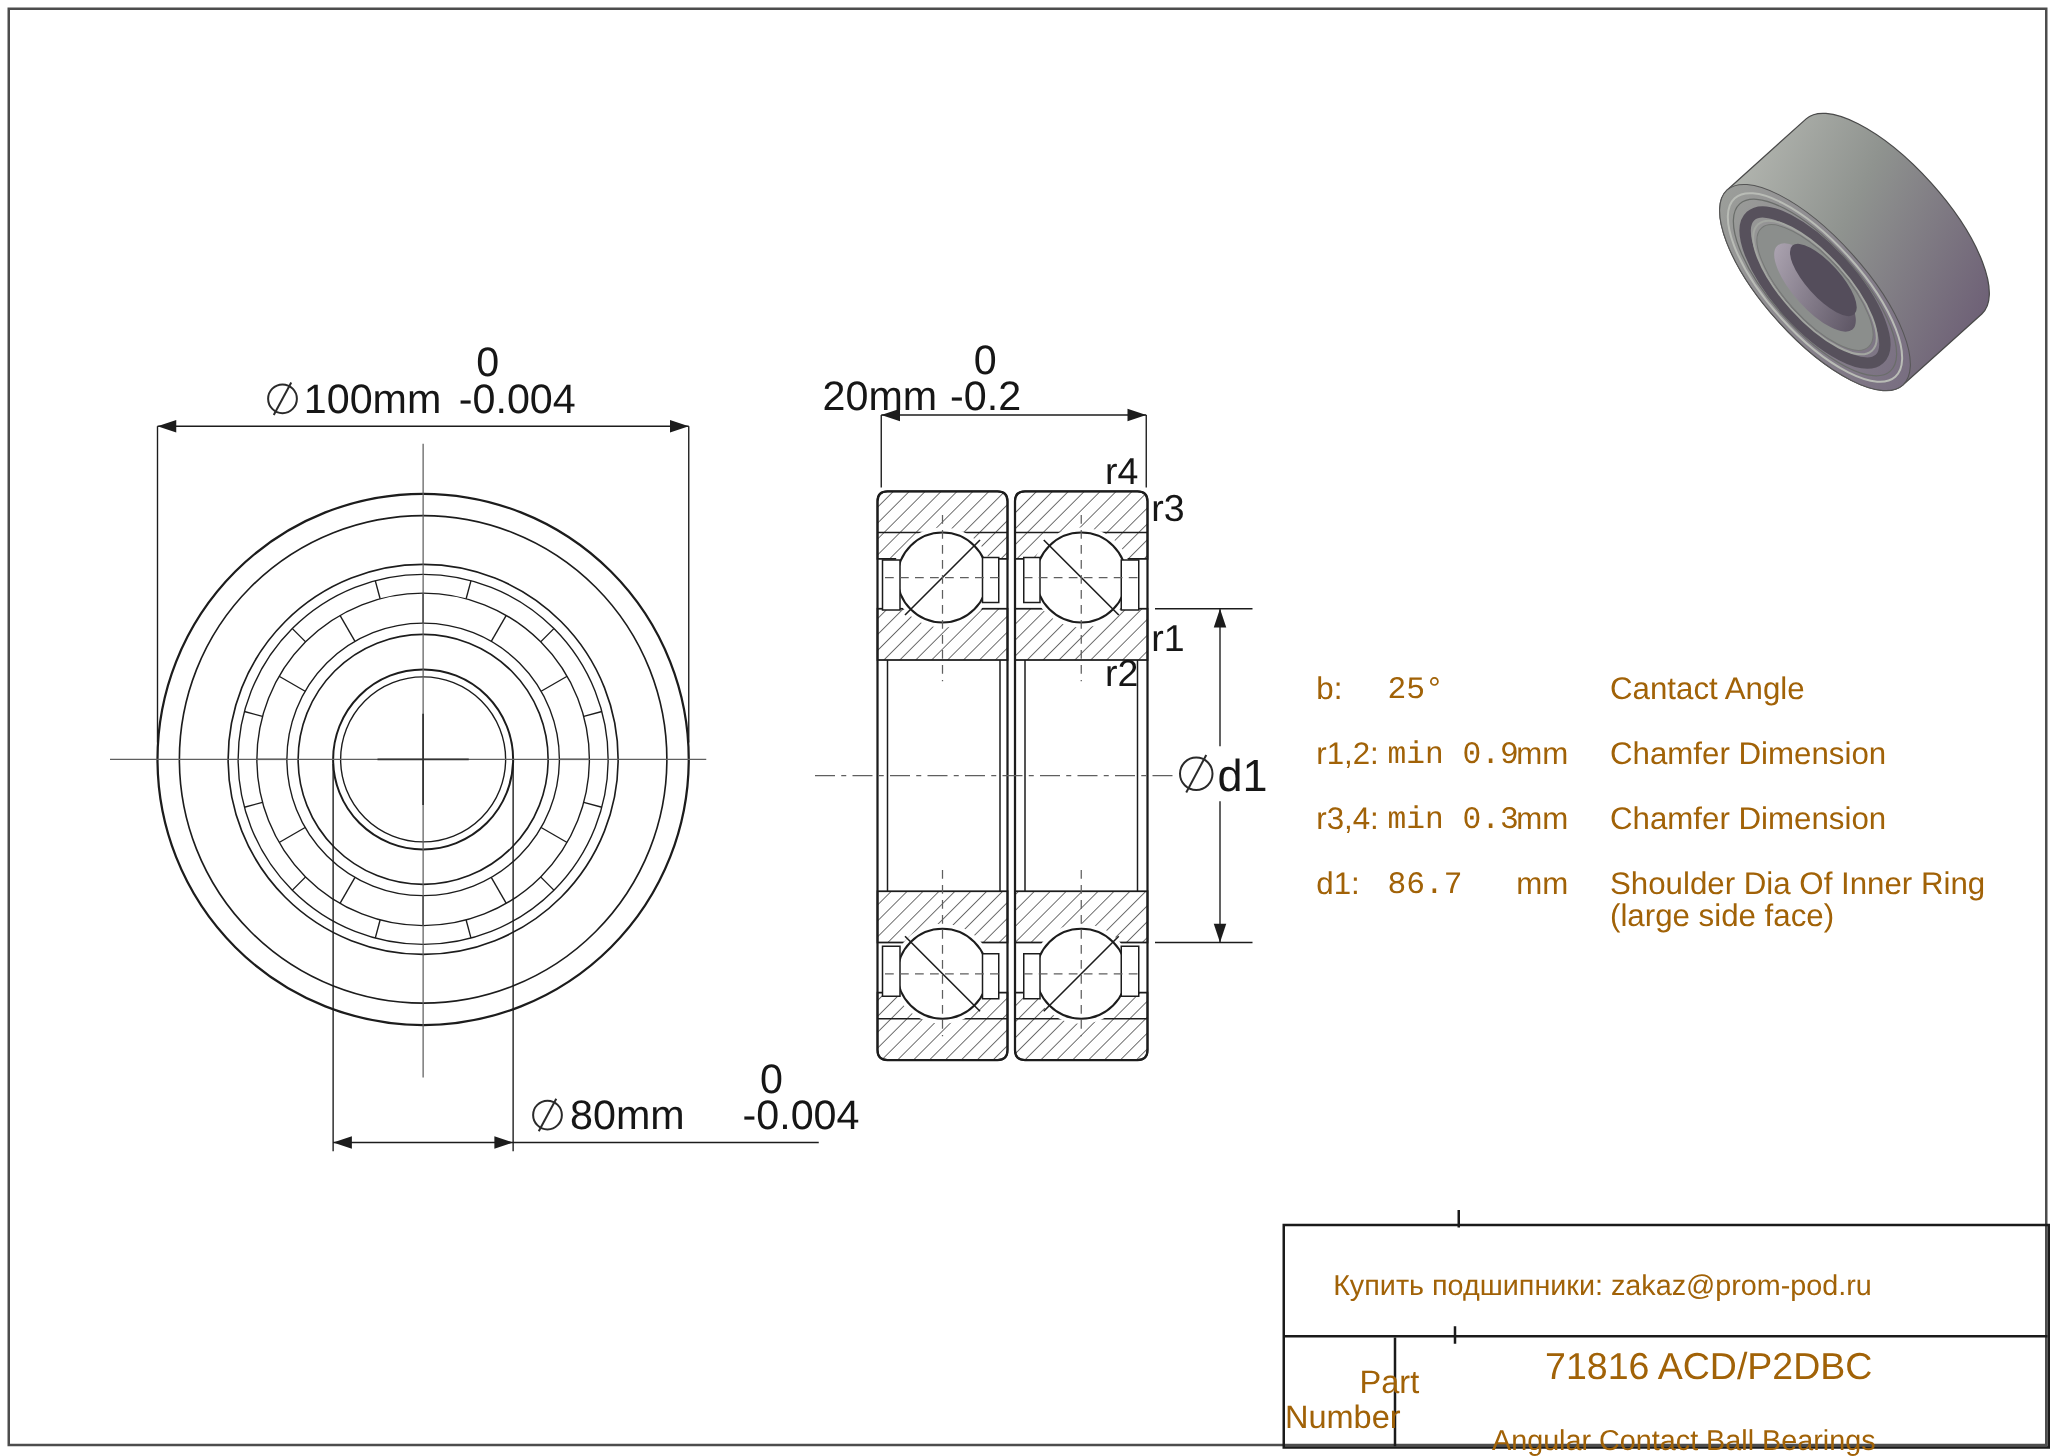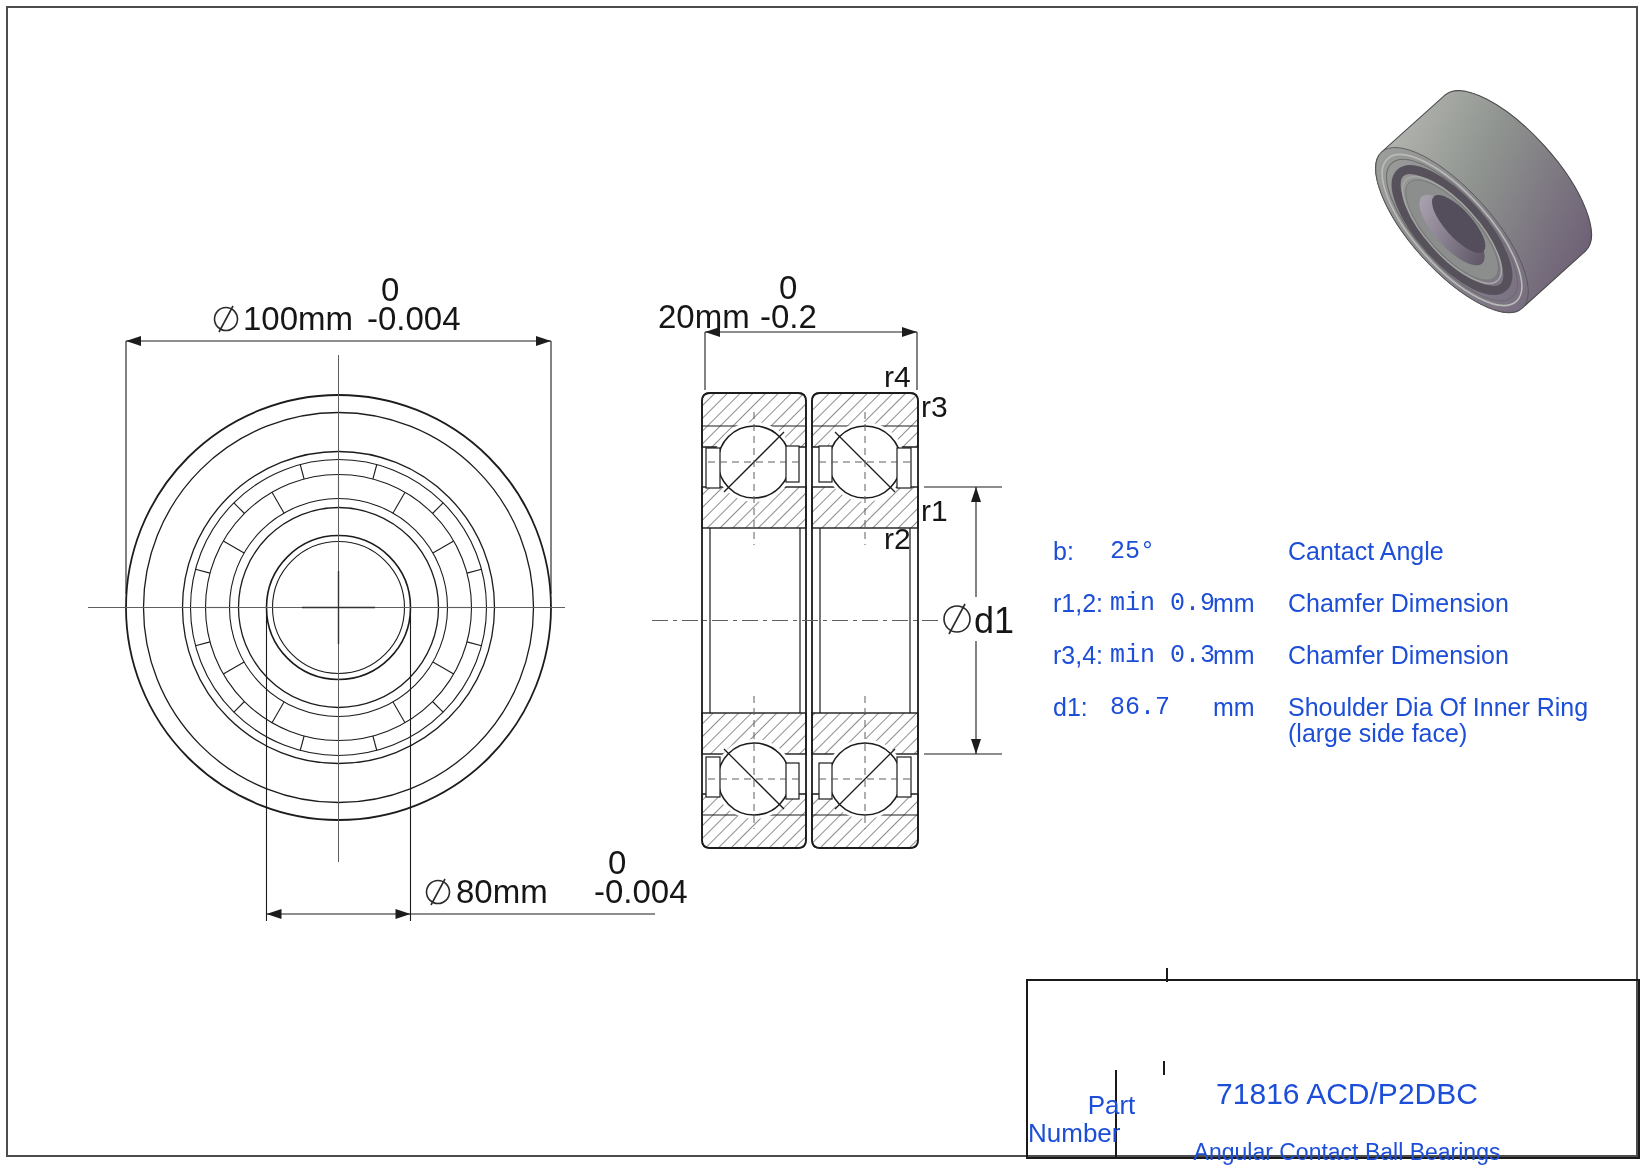--- a/index.html
+++ b/index.html
@@ -1,38 +1,38 @@
 <!DOCTYPE html>
 <html><head>
 <meta charset="utf-8">
 <style>
   html,body{margin:0;padding:0;background:#ffffff;}
   #canvas{position:relative;width:1646px;height:1165px;background:#ffffff;overflow:hidden;
-          font-family:"Liberation Sans",sans-serif;color:#1d4ed8;}
+          font-family:"Liberation Sans",sans-serif;color:#a16207;}
   #page-border{position:absolute;left:6px;top:6px;width:1632px;height:1151px;border:2px solid #4d4d4d;box-sizing:border-box;}
   svg{position:absolute;left:0;top:0;}
   svg text{font-family:"Liberation Sans",sans-serif;fill:#161616;}
   .dimtxt{font-size:33px;}
   .lbltxt{font-size:30px;}
   .d1txt{font-size:36px;}
   
   #specs{position:absolute;left:1053px;top:537px;width:560px;font-size:25px;}
   .spec-row{position:absolute;left:0;height:28px;white-space:nowrap;}
   .spec-param{position:absolute;left:0;}
   .spec-value{position:absolute;left:57px;font-family:Liberation Mono, monospace;}
   .spec-unit{position:absolute;left:160px;}
   .spec-desc{position:absolute;left:235px;}
   
   #title-block{position:absolute;left:1026px;top:979px;width:614px;height:180px;border:2px solid #1a1a1a;box-sizing:border-box;}
   #tb-row1{position:absolute;left:0;top:0;width:100%;height:89px;border-bottom:2px solid #1a1a1a;box-sizing:border-box;}
   #tb-contact{position:absolute;left:14px;top:34px;width:480px;text-align:center;font-size:23px;}
   #tb-partcell{position:absolute;left:0;top:89px;width:89px;height:87px;border-right:2px solid #1a1a1a;box-sizing:border-box;text-align:center;font-size:26px;}
   #tb-part-l1{position:absolute;left:0;top:20px;width:100%;padding-left:40px;}
   #tb-part-l2{position:absolute;left:0;top:48px;width:100%;}
-  #tb-pn{position:absolute;left:89px;top:96px;width:460px;text-align:center;font-size:30px;}
+  #tb-pn{position:absolute;left:89px;top:96px;width:460px;text-align:center;font-size:30px;padding-left:20px;}
   #tb-type{position:absolute;left:89px;top:130px;width:460px;text-align:center;font-size:23px;margin-top:28px;}
   .tick{position:absolute;width:2px;background:#1a1a1a;}
 </style>
 </head>
 <body>
 
 <div id="canvas">
   <div id="page-border"></div>
 
   <svg width="1646" height="1165" viewBox="0 0 1646 1165">
@@ -283,20 +283,23 @@
       <span class="spec-value">86.7</span>
       <span class="spec-unit">mm</span>
       <span class="spec-desc">Shoulder Dia Of Inner Ring</span>
     </div>
     <div class="spec-row" style="top:182px;">
       <span class="spec-desc">(large side face)</span>
     </div>
   </div>
 
   <div id="title-block">
+    <div id="tb-row1">
+      <div id="tb-contact">Купить подшипники: zakaz@prom-pod.ru</div>
+    </div>
     <div id="tb-partcell">
       <div id="tb-part-l1">Part</div>
       <div id="tb-part-l2">Number</div>
     </div>
     <div id="tb-pn">71816 ACD/P2DBC</div>
     <div id="tb-type">Angular Contact Ball Bearings</div>
   </div>
   <div class="tick" style="left:1166px;top:968px;height:14px;"></div>
   <div class="tick" style="left:1163px;top:1061px;height:14px;"></div>
 </div>

